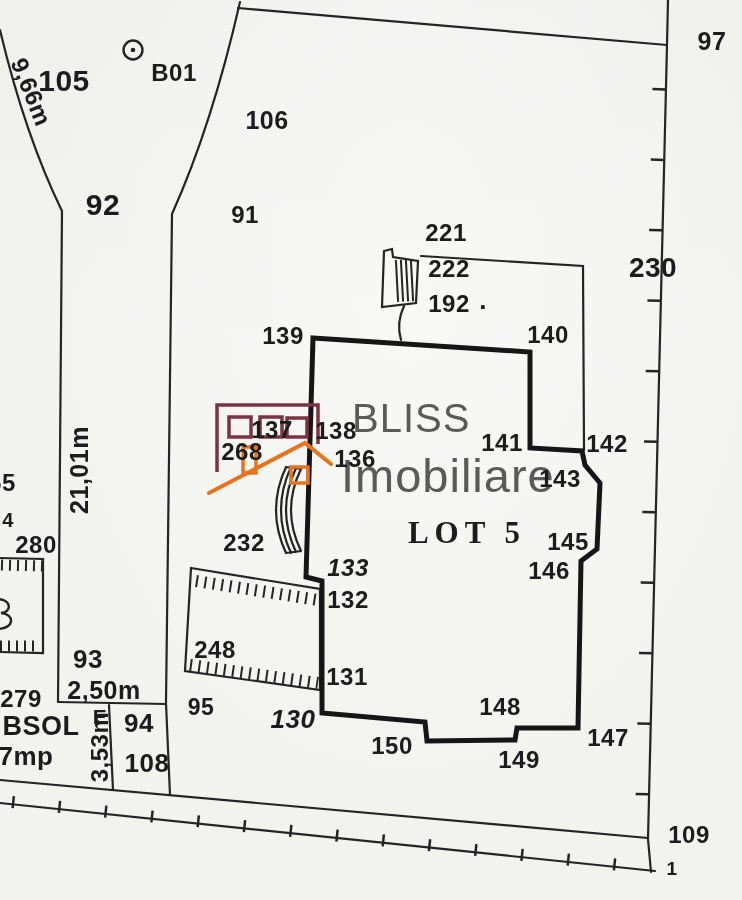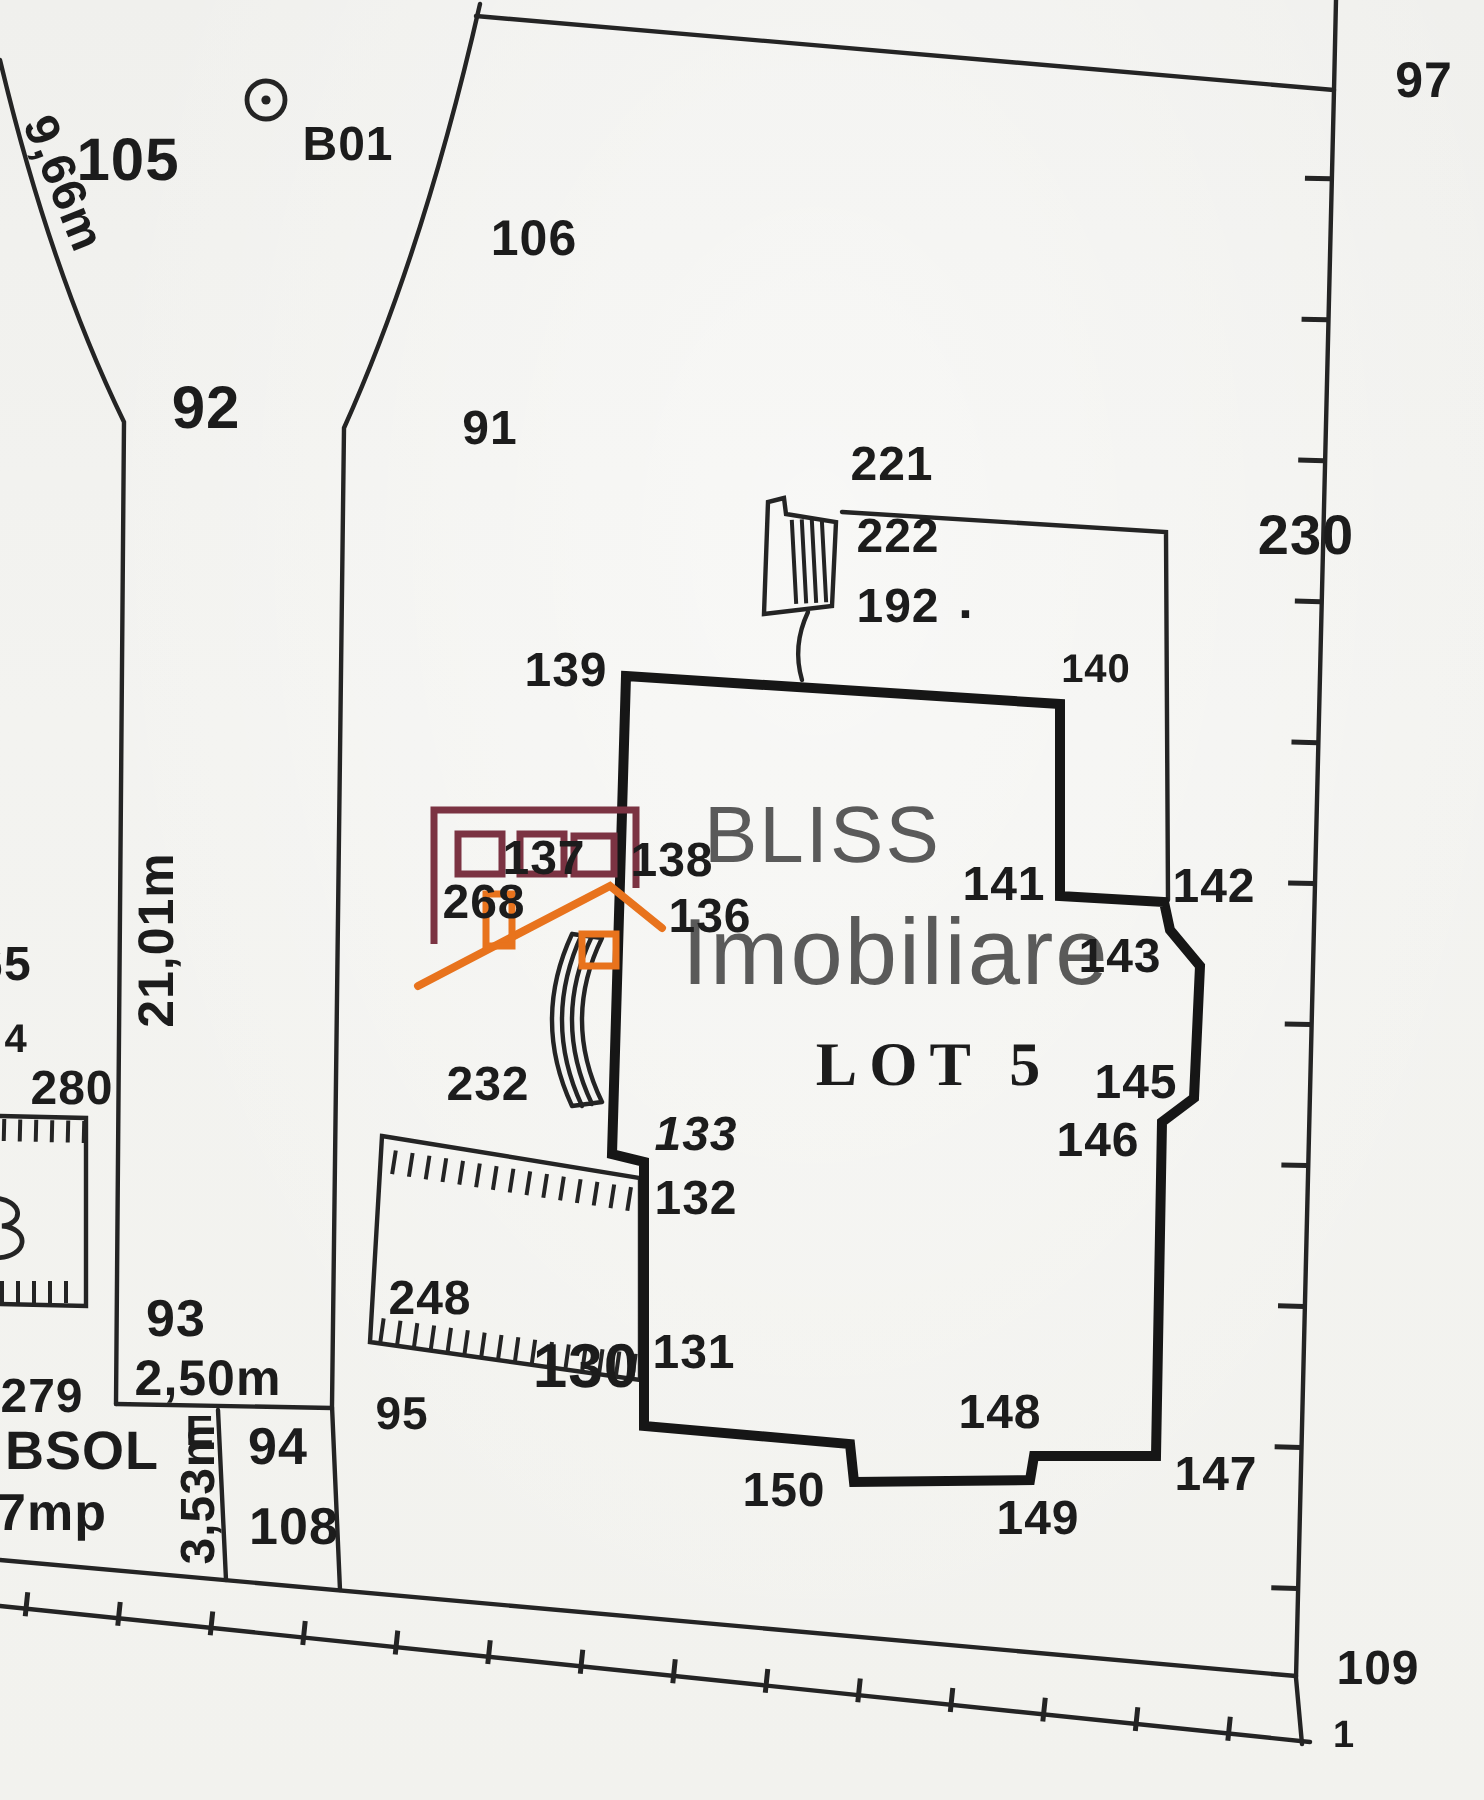--- a/index.html
+++ b/index.html
@@ -107,40 +107,40 @@
       <div class="lbl" style="left: 267px; top: 120px; font-size: 25px; transform: translate(-50%, -50%);">106</div>
       <div class="lbl" style="left: 712px; top: 41px; font-size: 25px; transform: translate(-50%, -50%);">97</div>
       <div class="lbl" style="left: 103px; top: 205px; font-size: 30px; transform: translate(-50%, -50%);">92</div>
       <div class="lbl" style="left: 209px; top: 215px; font-size: 24px; transform: translate(-50%, -50%); margin-left: 36px;">91</div>
       <div class="lbl" style="left: 446px; top: 233px; font-size: 24px; transform: translate(-50%, -50%);">221</div>
       <div class="lbl" style="left: 449px; top: 269px; font-size: 24px; transform: translate(-50%, -50%);">222</div>
       <div class="lbl" style="left: 449px; top: 304px; font-size: 24px; transform: translate(-50%, -50%);">192</div>
       <div class="lbl" style="left: 483px; top: 300px; font-size: 26px; transform: translate(-50%, -50%);">.</div>
       <div class="lbl" style="left: 629px; top: 268px; font-size: 28px; transform: translate(-50%, -50%); margin-left: 24px;">230</div>
       <div class="lbl" style="left: 283px; top: 336px; font-size: 24px; transform: translate(-50%, -50%);">139</div>
-      <div class="lbl" style="left: 548px; top: 335px; font-size: 20px; transform: translate(-50%, -50%);">140</div>
+      <div class="lbl" style="left: 548px; top: 335px; font-size: 24px; transform: translate(-50%, -50%);">140</div>
       <div class="lbl" style="left: 272px; top: 430px; font-size: 24px; transform: translate(-50%, -50%);">137</div>
       <div class="lbl" style="left: 336px; top: 431px; font-size: 24px; transform: translate(-50%, -50%);">138</div>
       <div class="lbl" style="left: 242px; top: 452px; font-size: 24px; transform: translate(-50%, -50%);">268</div>
       <div class="lbl" style="left: 355px; top: 459px; font-size: 24px; transform: translate(-50%, -50%);">136</div>
       <div class="lbl" style="left: 502px; top: 443px; font-size: 24px; transform: translate(-50%, -50%);">141</div>
       <div class="lbl" style="left: 607px; top: 444px; font-size: 24px; transform: translate(-50%, -50%);">142</div>
       <div class="lbl" style="left: 560px; top: 479px; font-size: 24px; transform: translate(-50%, -50%);">143</div>
       <div class="lbl serif" style="left: 467px; top: 532px; font-size: 31px; letter-spacing: 6px; transform: translate(-50%, -50%);">LOT 5</div>
       <div class="lbl" style="left: 568px; top: 542px; font-size: 24px; transform: translate(-50%, -50%);">145</div>
       <div class="lbl" style="left: 549px; top: 571px; font-size: 24px; transform: translate(-50%, -50%);">146</div>
       <div class="lbl" style="left: 244px; top: 543px; font-size: 24px; transform: translate(-50%, -50%);">232</div>
       <div class="lbl" style="left: 348px; top: 568px; font-size: 24px; transform: translate(-50%, -50%); font-style: italic;">133</div>
       <div class="lbl" style="left: 348px; top: 600px; font-size: 24px; transform: translate(-50%, -50%);">132</div>
       <div class="lbl" style="left: 215px; top: 650px; font-size: 24px; transform: translate(-50%, -50%);">248</div>
       <div class="lbl" style="left: 347px; top: 677px; font-size: 24px; transform: translate(-50%, -50%);">131</div>
       <div class="lbl" style="left: 88px; top: 659px; font-size: 26px; transform: translate(-50%, -50%);">93</div>
       <div class="lbl" style="left: 104px; top: 690px; font-size: 25px; transform: translate(-50%, -50%);">2,50m</div>
       <div class="lbl" style="left: 201px; top: 707px; font-size: 23px; transform: translate(-50%, -50%);">95</div>
-      <div class="lbl" style="left: 293px; top: 683px; font-size: 31px; transform: translate(-50%, -50%);">130</div>
+      <div class="lbl" style="left: 293px; top: 719px; font-size: 26px; transform: translate(-50%, -50%); font-style: italic;">130</div>
       <div class="lbl" style="left: 139px; top: 723px; font-size: 26px; transform: translate(-50%, -50%);">94</div>
       <div class="lbl" style="left: 392px; top: 746px; font-size: 24px; transform: translate(-50%, -50%);">150</div>
       <div class="lbl" style="left: 500px; top: 707px; font-size: 24px; transform: translate(-50%, -50%);">148</div>
       <div class="lbl" style="left: 519px; top: 760px; font-size: 24px; transform: translate(-50%, -50%);">149</div>
       <div class="lbl" style="left: 608px; top: 738px; font-size: 24px; transform: translate(-50%, -50%);">147</div>
       <div class="lbl" style="left: 147px; top: 763px; font-size: 26px; transform: translate(-50%, -50%);">108</div>
       <div class="lbl" style="left: 689px; top: 835px; font-size: 24px; transform: translate(-50%, -50%);">109</div>
       <div class="lbl" style="left: 672px; top: 868px; font-size: 19px; transform: translate(-50%, -50%);">1</div>
       <div class="lbl" style="left: 36px; top: 545px; font-size: 24px; transform: translate(-50%, -50%);">280</div>
       <div class="lbl" style="left: 21px; top: 699px; font-size: 24px; transform: translate(-50%, -50%);">279</div>

